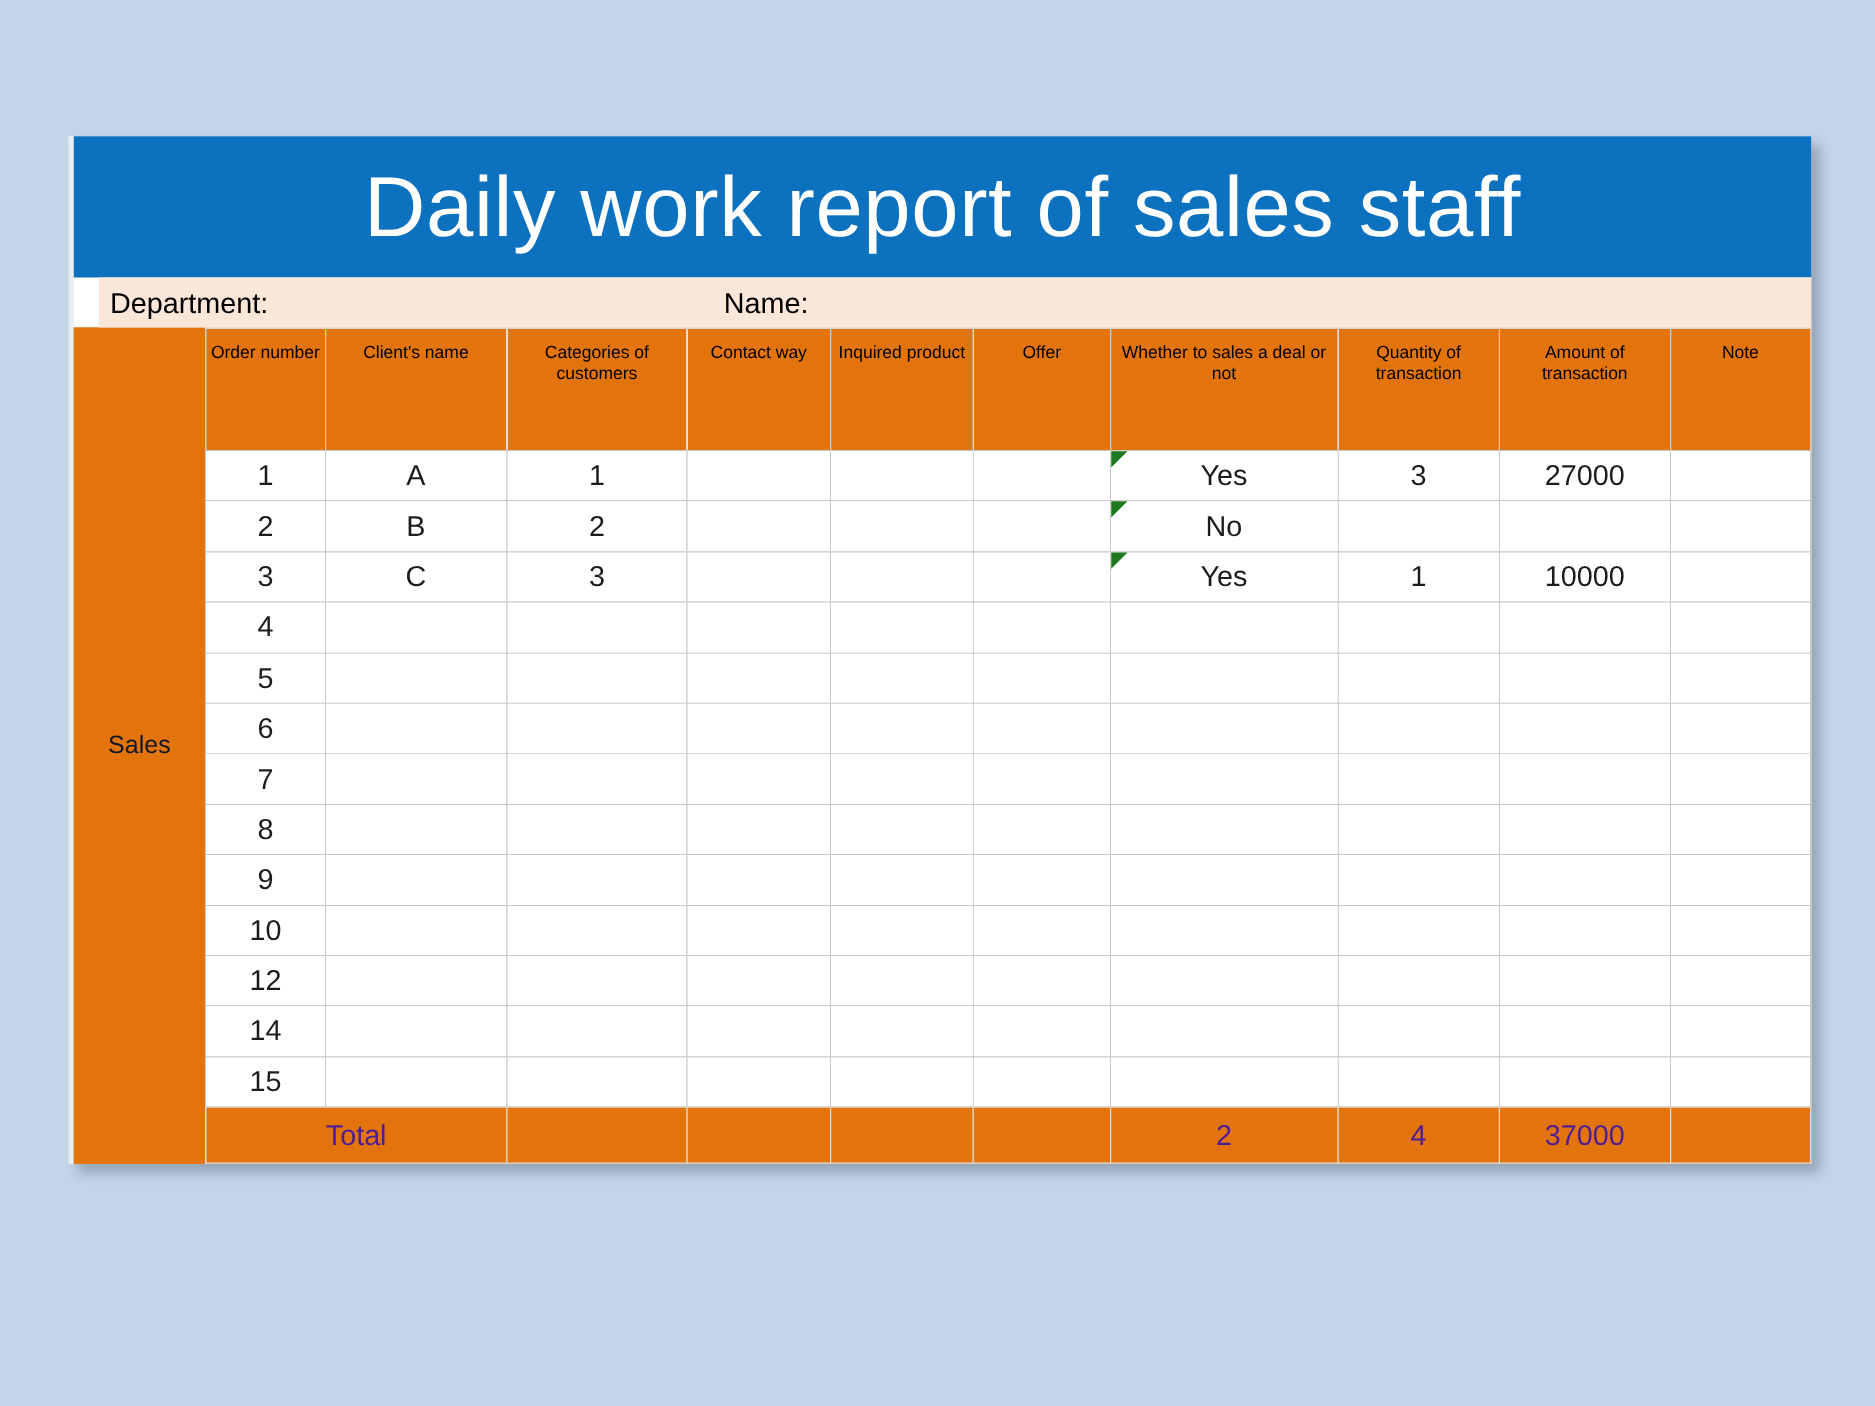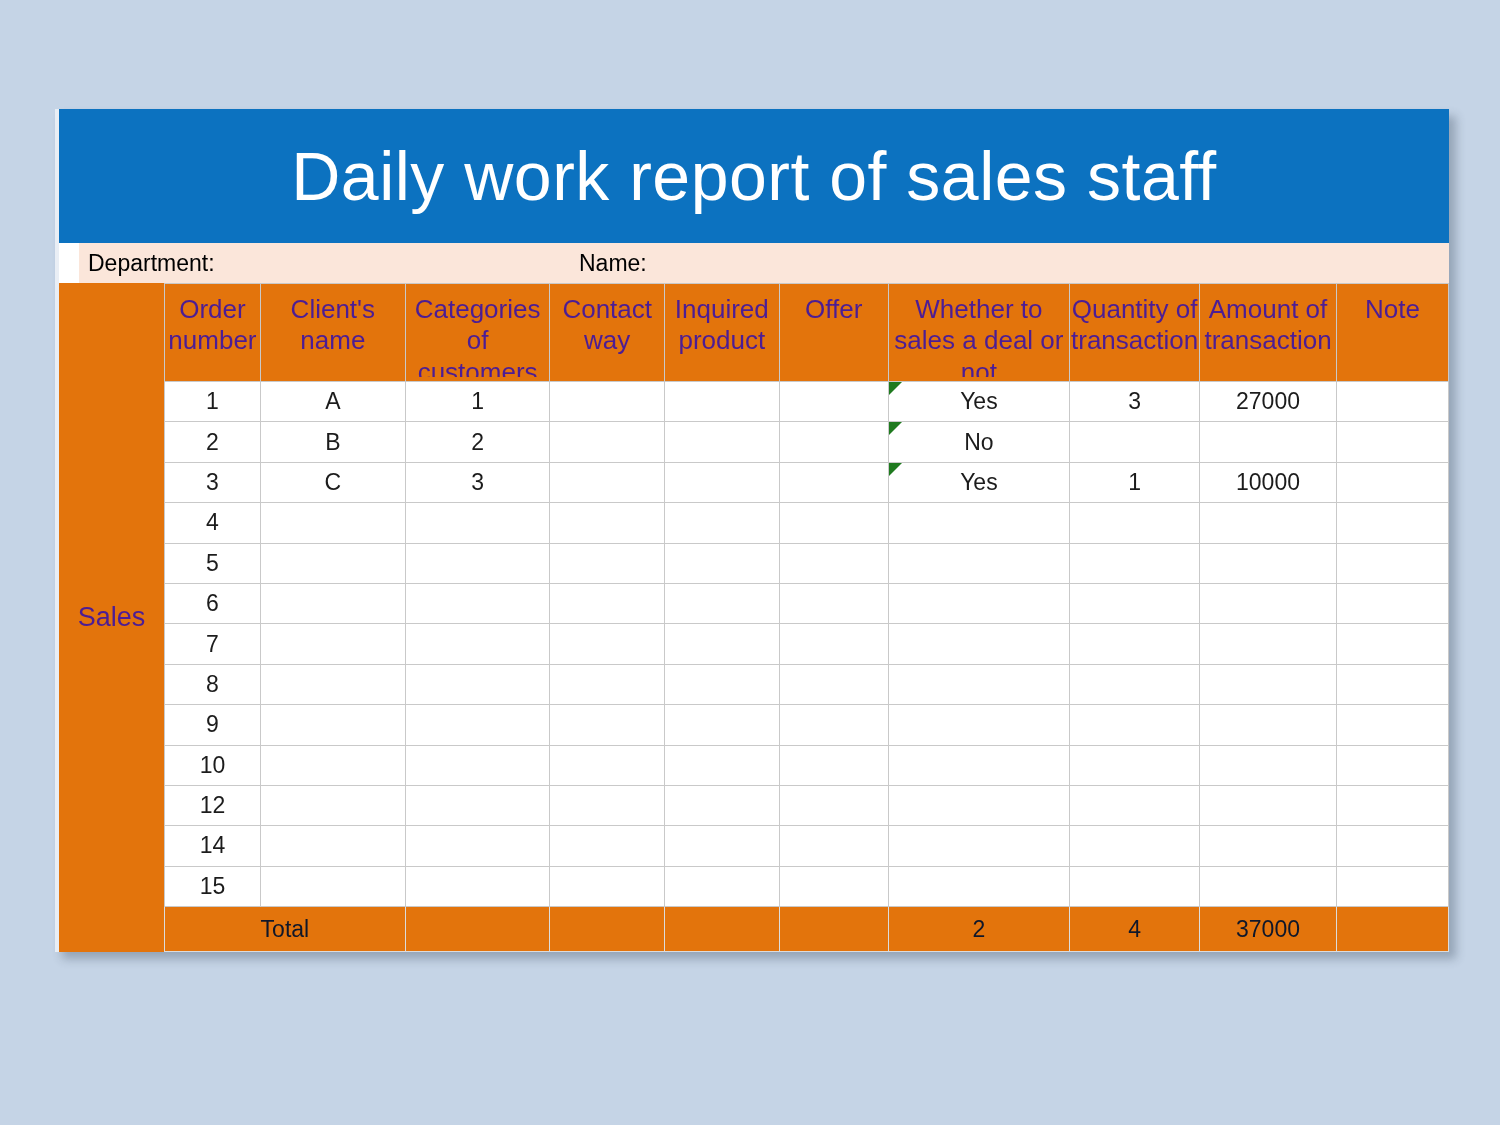--- a/index.html
+++ b/index.html
@@ -20,21 +20,21 @@
     top: 109px;
     width: 1390px;
     box-shadow: 7px 7px 9px rgba(40,55,75,0.30);
     background: #ffffff;
     border-left: 4px solid #e9eef5;
   }
 
   
   .title-bar {
     background: #0c72c0;
-    height: 134px;
+    height: 113px;
     display: flex;
     align-items: center;
     justify-content: center;
     overflow: hidden;
   }
   .title-text {
     color: #ffffff;
     font-size: 68px;
     line-height: 1;
     font-weight: 400;
@@ -69,41 +69,41 @@
     display: flex;
     background: #e3740c;
   }
   .side-col {
     width: 105px;
     flex: 0 0 105px;
     background: #e3740c;
     display: flex;
     align-items: center;
     justify-content: center;
-    color: #4c1d95;
-    font-size: 27px;
+    color: #0f172a;
+    font-size: 20px;
   }
   .grid {
     flex: 1 1 auto;
     border-collapse: collapse;
     table-layout: fixed;
     background: #ffffff;
   }
   .grid td, .grid th {
     border: 1px solid #c9c9c9;
     padding: 0;
     text-align: center;
     vertical-align: middle;
   }
 
   
   .grid thead th {
     background: #e3740c;
-    color: #4c1d95;
-    font-size: 26px;
+    color: #000000;
+    font-size: 14px;
     font-weight: 400;
     height: 97px;
     line-height: 1.22;
     overflow: hidden;
     padding: 0 0;
   }
   .hdr-clip {
     height: 88px;
     display: block;
     overflow: hidden;
@@ -127,21 +127,21 @@
     left: 0;
     width: 0;
     height: 0;
     border-top: 13px solid #1f7a1f;
     border-right: 13px solid transparent;
   }
 
   
   .total-row td {
     background: #e3740c;
-    color: #0f172a;
+    color: #4c1d95;
     font-size: 23px;
     height: 44px;
     border-color: #dcdcdc;
   }
 
   
   .c-order  { width: 96px; }
   .c-client { width: 146px; }
   .c-cat    { width: 145px; }
   .c-contact{ width: 115px; }

